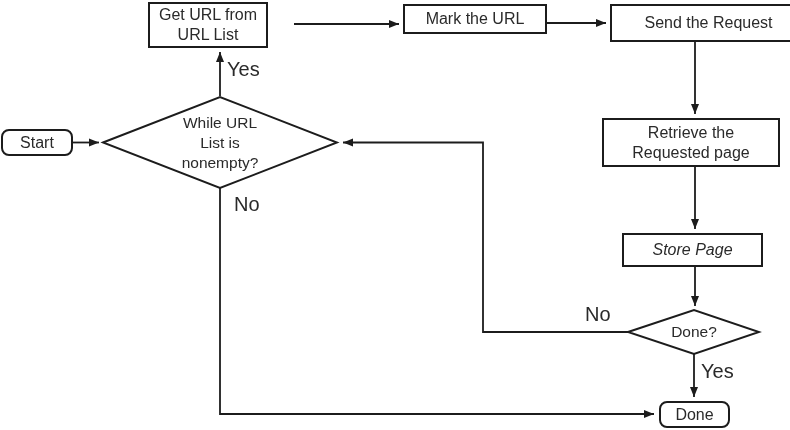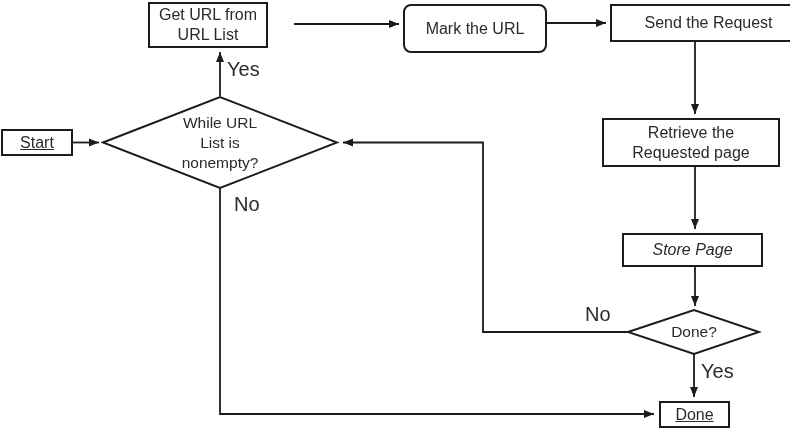--- a/index.html
+++ b/index.html
@@ -22,37 +22,37 @@
   .ahead{fill:var(--line);}
   .node{
     position:absolute;box-sizing:border-box;
     display:flex;align-items:center;justify-content:center;
     text-align:center;
     border:2px solid var(--line);
     background:var(--bg);
     font-size:16px;line-height:20px;
     white-space:pre-line;
   }
-  .terminator{border-radius:0;text-decoration:underline;}
+  .terminator{border-radius:8px;}
   .dtext{
     position:absolute;box-sizing:border-box;
     display:flex;align-items:center;justify-content:center;
     text-align:center;
     font-size:15.5px;line-height:20px;
     white-space:pre-line;
     pointer-events:none;
   }
   .elabel{
     position:absolute;
     font-size:20px;line-height:18px;
   }
   
   .n-start        {left:1px;  top:129px; width:72px;  height:27px;}
   .n-get-url      {left:148px;top:2px;   width:120px; height:46px;}
-  .n-mark-url     {left:403px;top:4px;   width:144px; height:49px;border-radius:8px;}
+  .n-mark-url     {left:403px;top:4px;   width:144px; height:30px;}
   .n-send-request {left:610px;top:4px;   width:197px; height:38px;}
   .n-retrieve     {left:602px;top:118px; width:178px; height:49px;}
   .n-store        {left:622px;top:233px; width:141px; height:34px;font-style:italic;}
   .n-stop         {left:659px;top:401px; width:71px;  height:27px;}
   .t-while        {left:150px;top:103px; width:140px; height:80px;}
   .t-done         {left:643px;top:320px; width:102px; height:24px;}
   .l-while-yes    {left:227px;top:60px;}
   .l-while-no     {left:234px;top:195px;}
   .l-done-no      {left:585px;top:305px;}
   .l-done-yes     {left:701px;top:362px;}

